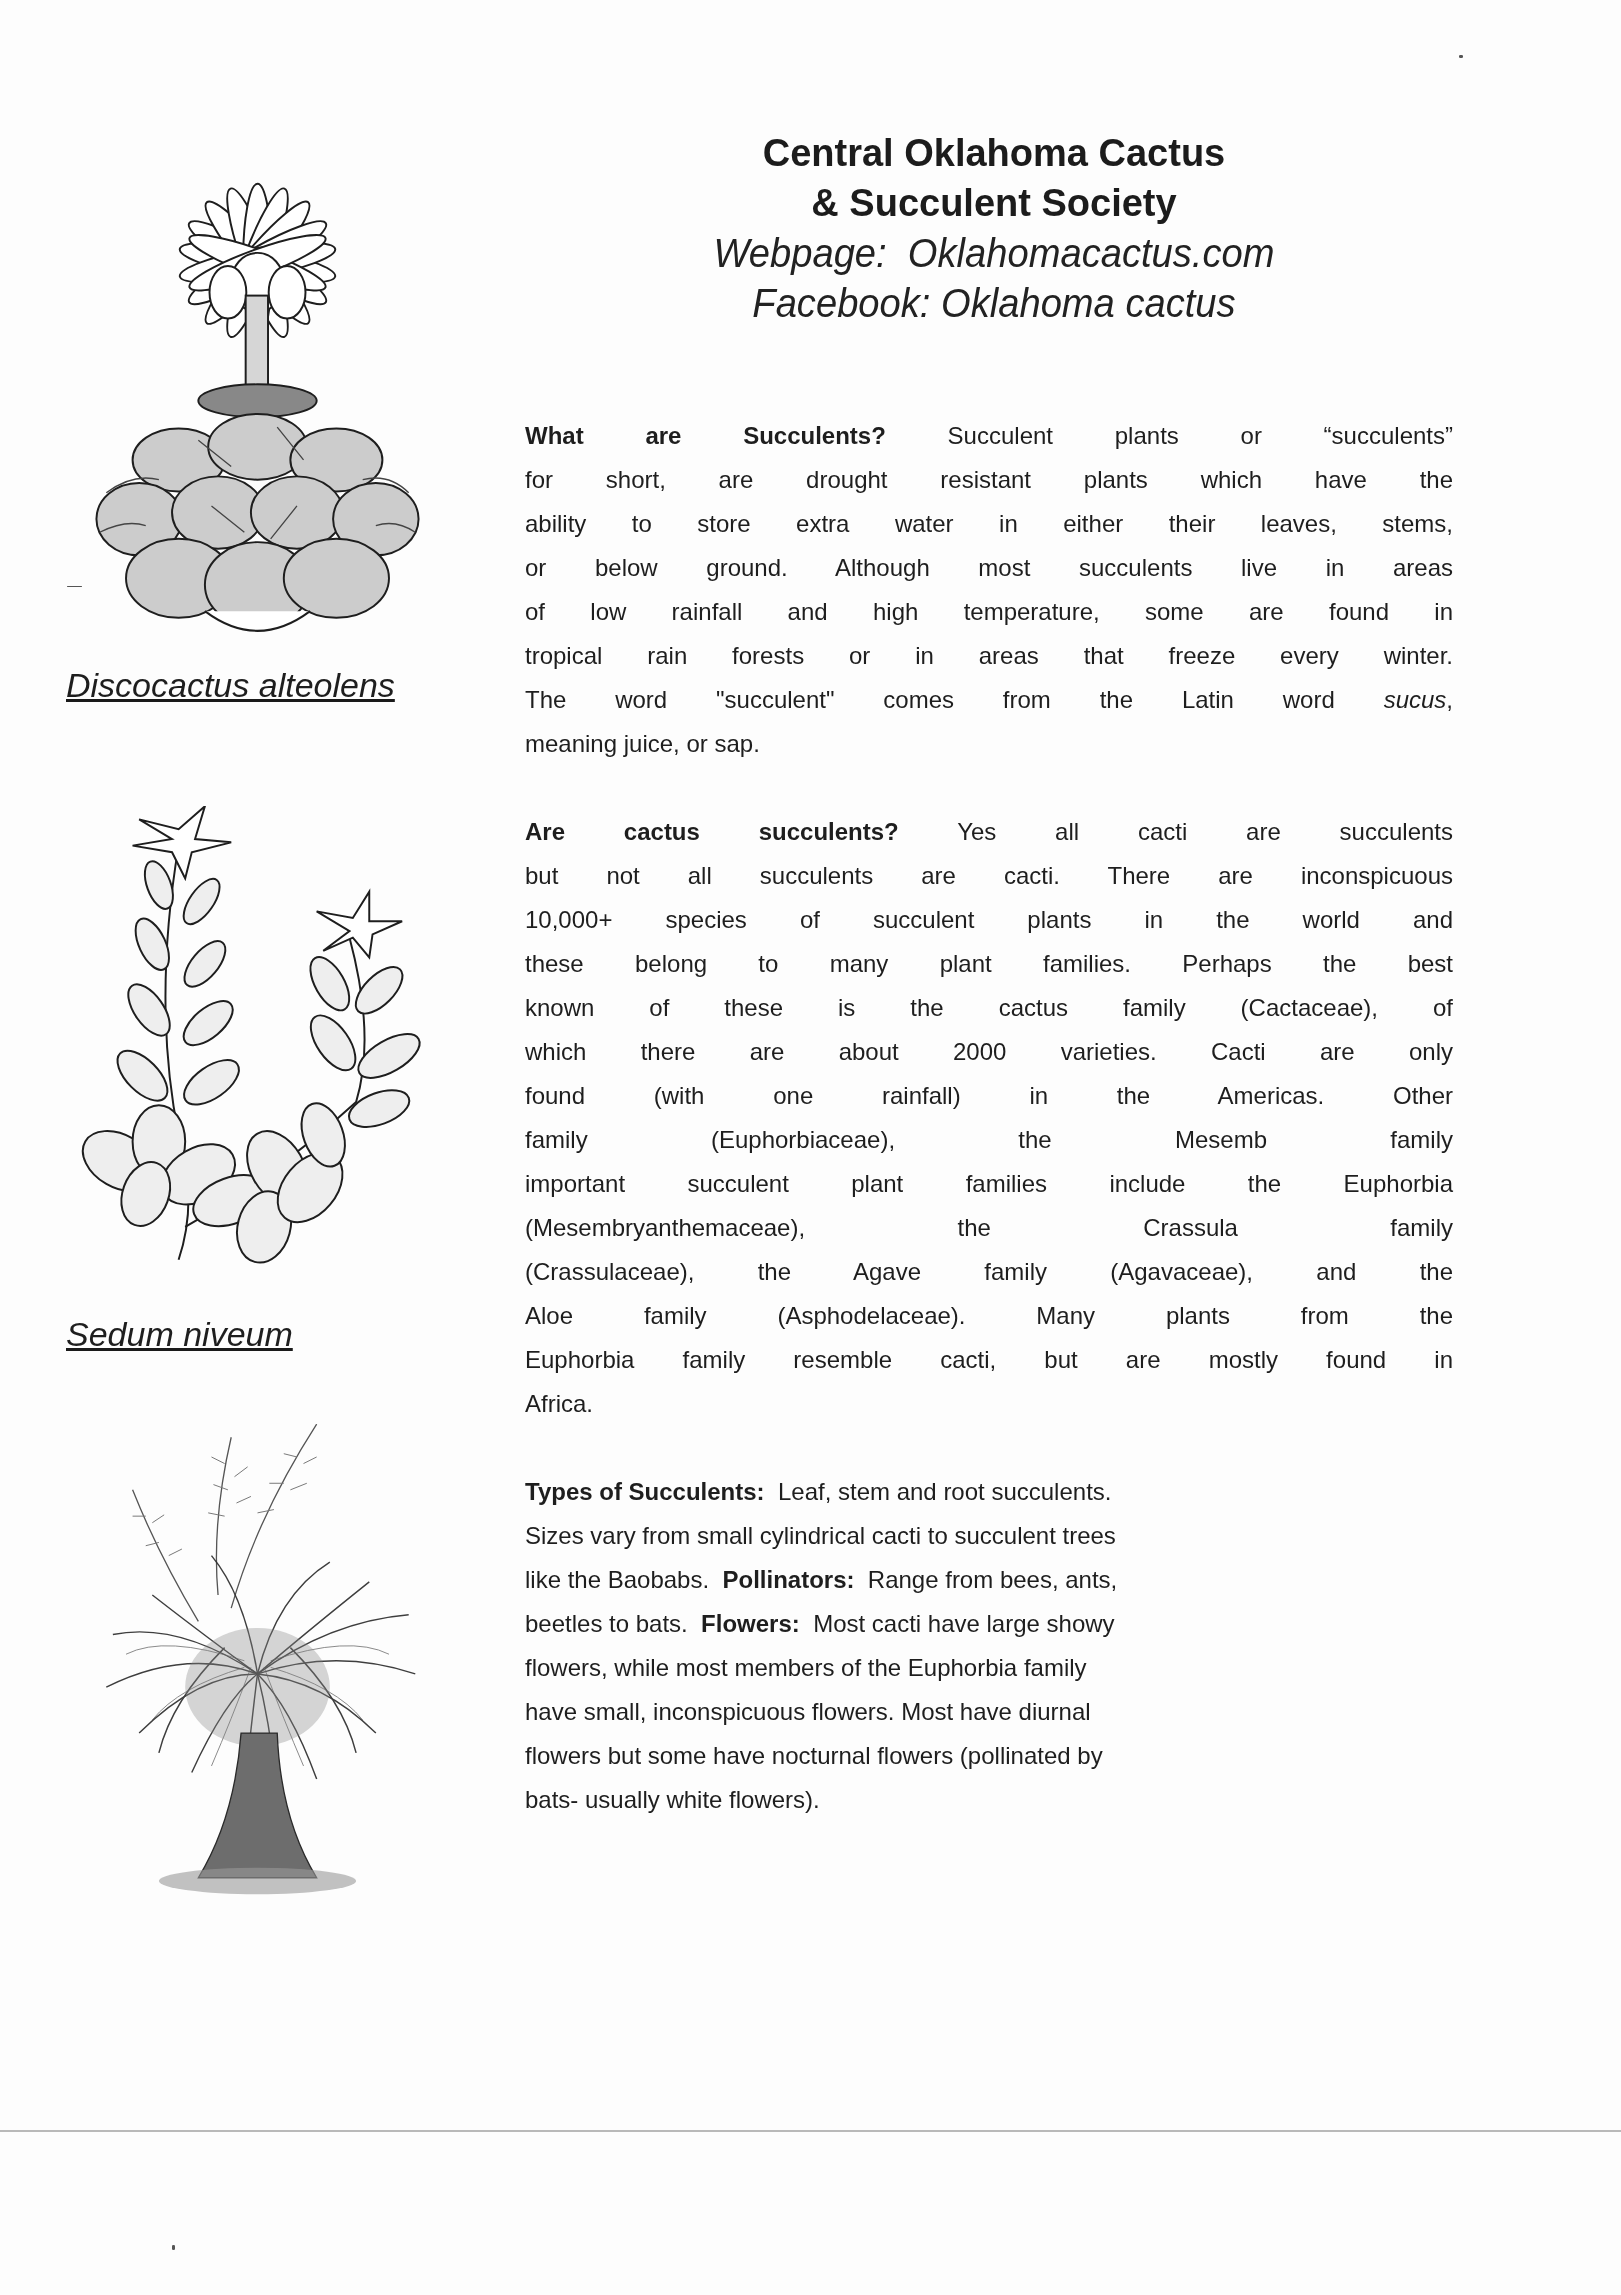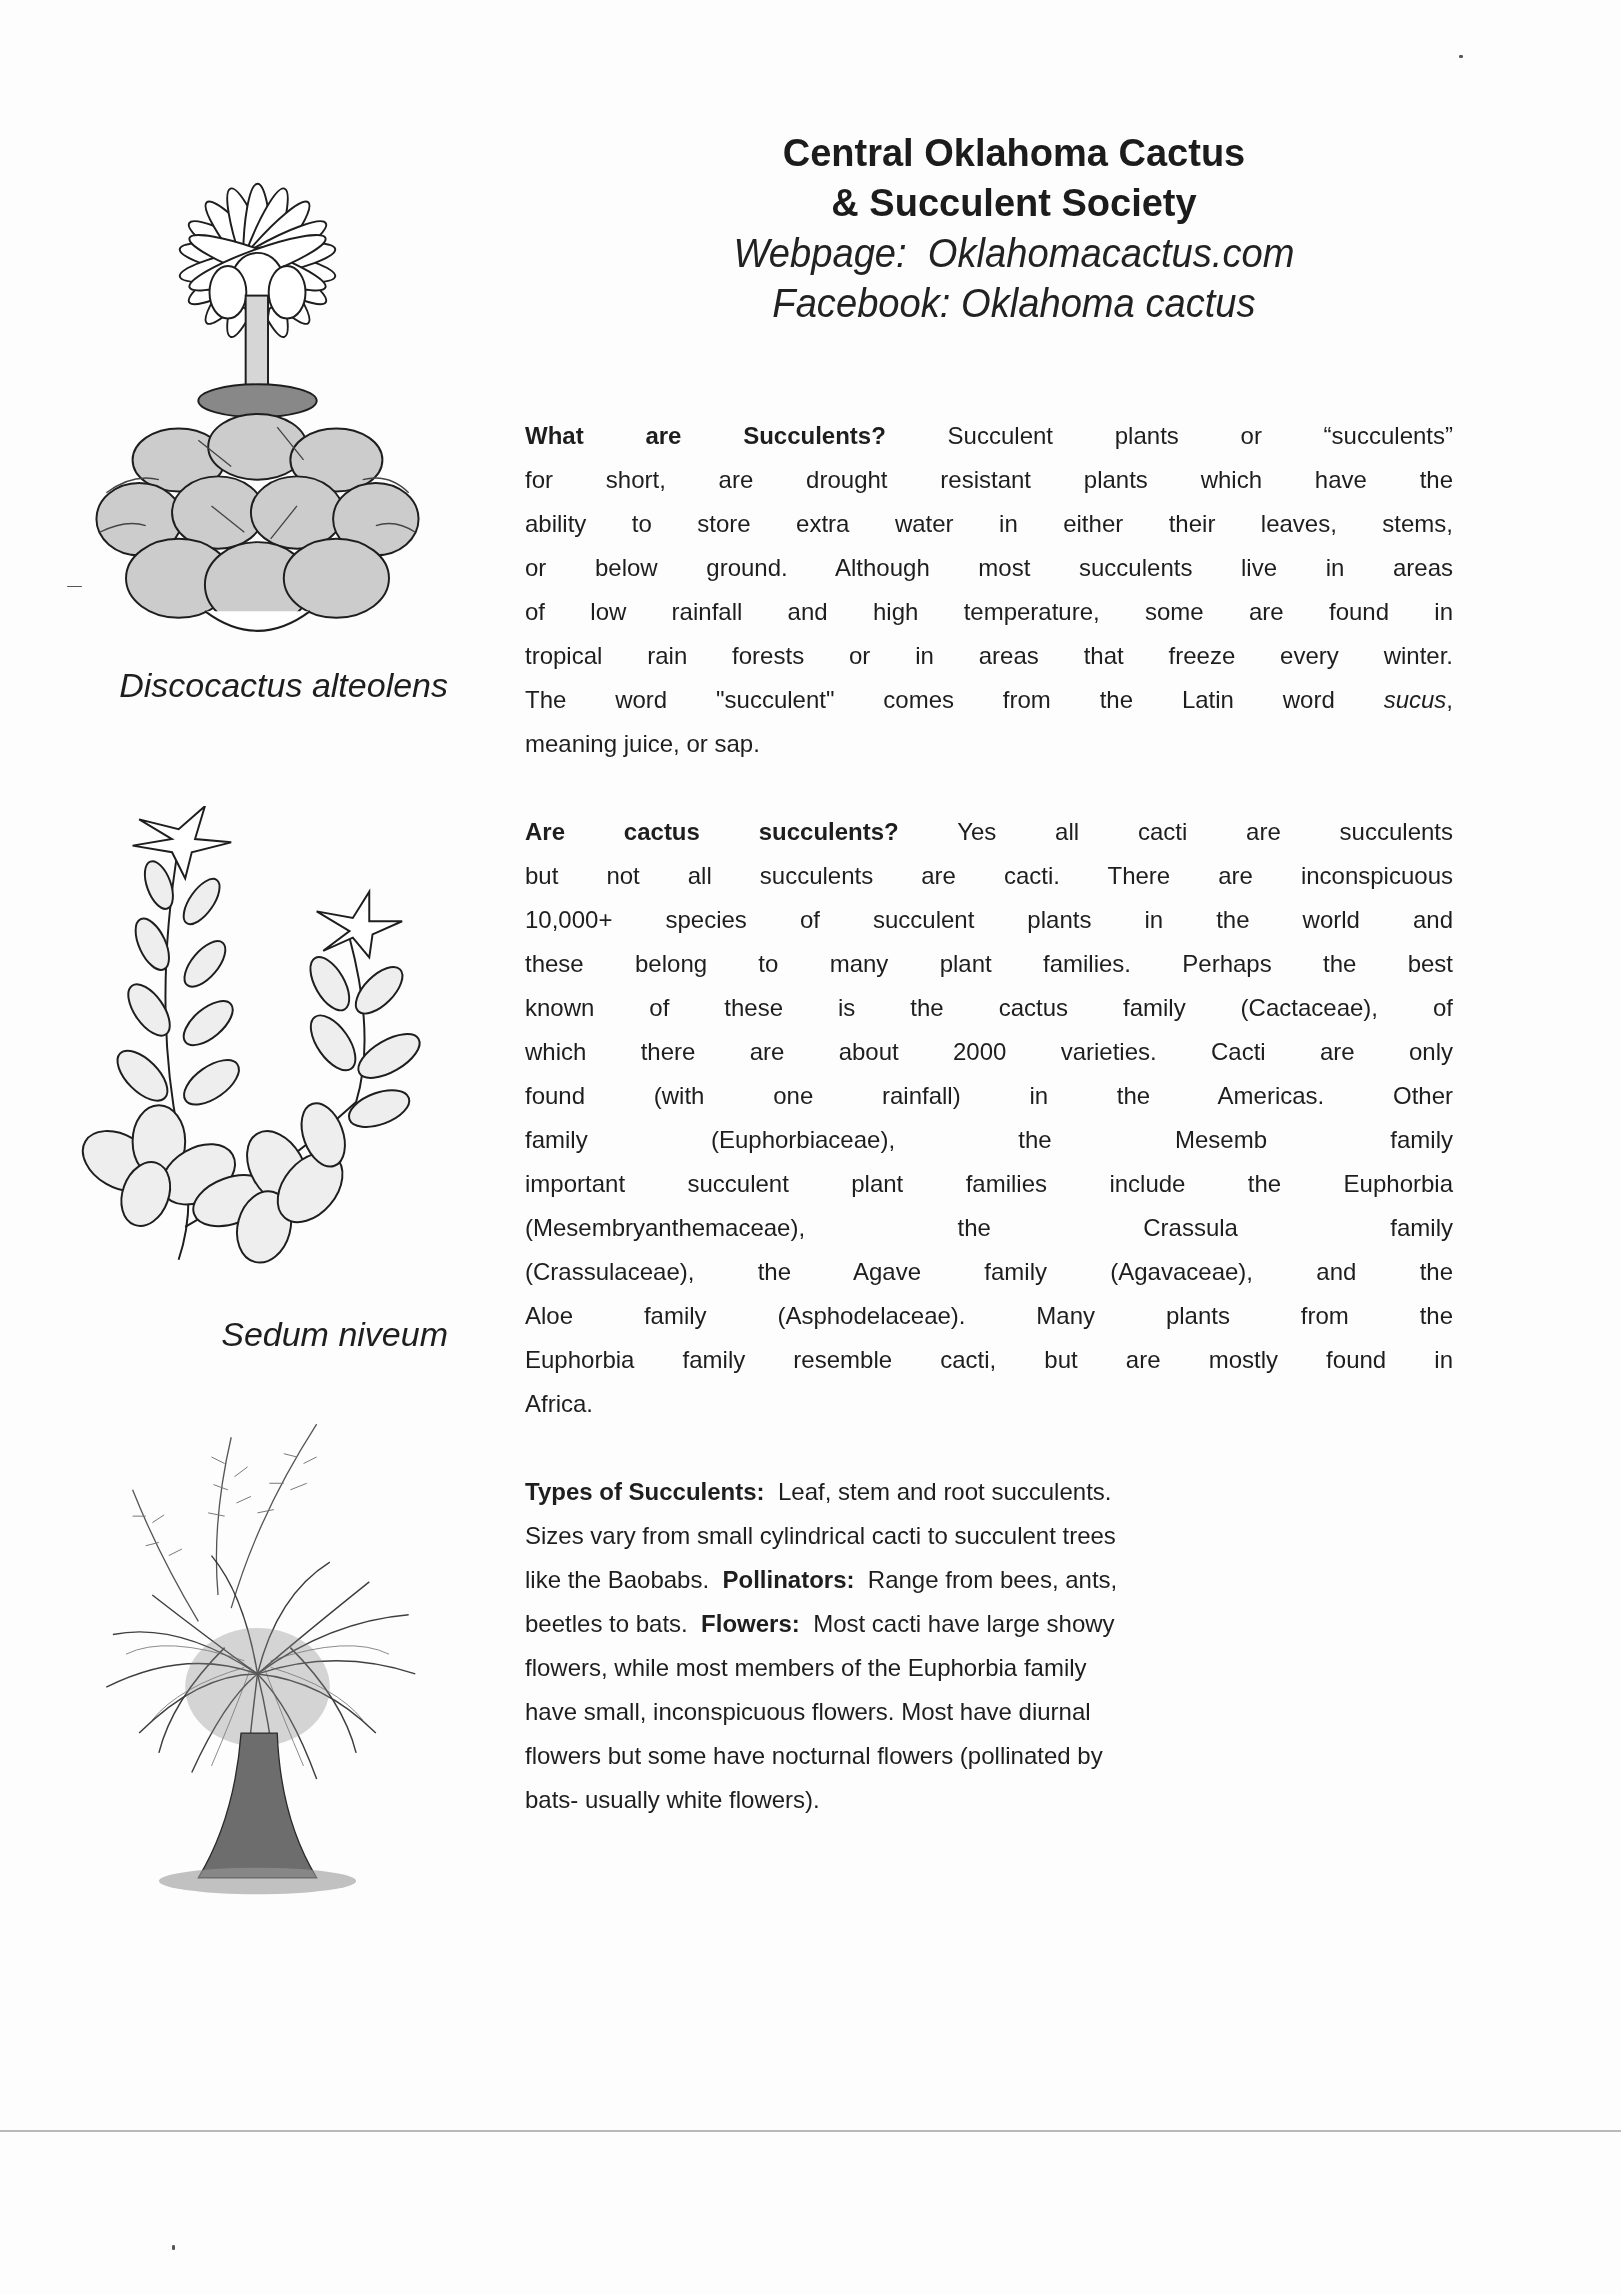--- a/index.html
+++ b/index.html
@@ -4,34 +4,34 @@
 <style>
   html, body { margin: 0; padding: 0; background: #ffffff; }
   body {
     width: 1621px; height: 2295px; position: relative; overflow: hidden;
     font-family: "Liberation Sans", sans-serif; color: #1a1a1a;
     background: #fdfdfd;
   }
   .page { position: absolute; inset: 0; }
 
   
-  .header { position: absolute; left: 652px; top: 128px; width: 724px; text-align: center; }
+  .header { position: absolute; left: 632px; top: 128px; width: 724px; text-align: center; }
   .header .title { font-weight: bold; font-size: 38px; line-height: 50px; color: #1c1c1c; }
   .header .link { font-style: italic; font-size: 41px; line-height: 50px; color: #222; transform: scaleX(0.93); }
 
   
   .content { position: absolute; left: 525px; top: 414px; width: 928px; }
   .para { font-size: 24px; line-height: 44px; text-align: justify; text-align-last: left; margin: 0 0 44px 0; color: #1e1e1e; }
   .para .line { display: block; text-align: justify; text-align-last: justify; white-space: nowrap; }
   .para .line.last { text-align-last: left; }
   .para b { font-weight: bold; }
   .para i { font-style: italic; }
 
   
-  .plant { position: absolute; left: 66px; width: 382px; text-align: right; }
+  .plant { position: absolute; left: 66px; width: 382px; text-align: left; text-decoration: underline; }
   .plant svg { display: block; margin: 0 auto; }
   .caption { font-size: 34px; line-height: 43px; color: #1e1e1e; }
   .caption .sci { font-style: italic; }
 
   .rule { position: absolute; left: 0; top: 2130px; width: 1621px; height: 2px; background: #b9b9b9; }
   .speck { position: absolute; background: #555; border-radius: 1.3px; }
 </style>
 </head>
 <body>
 

